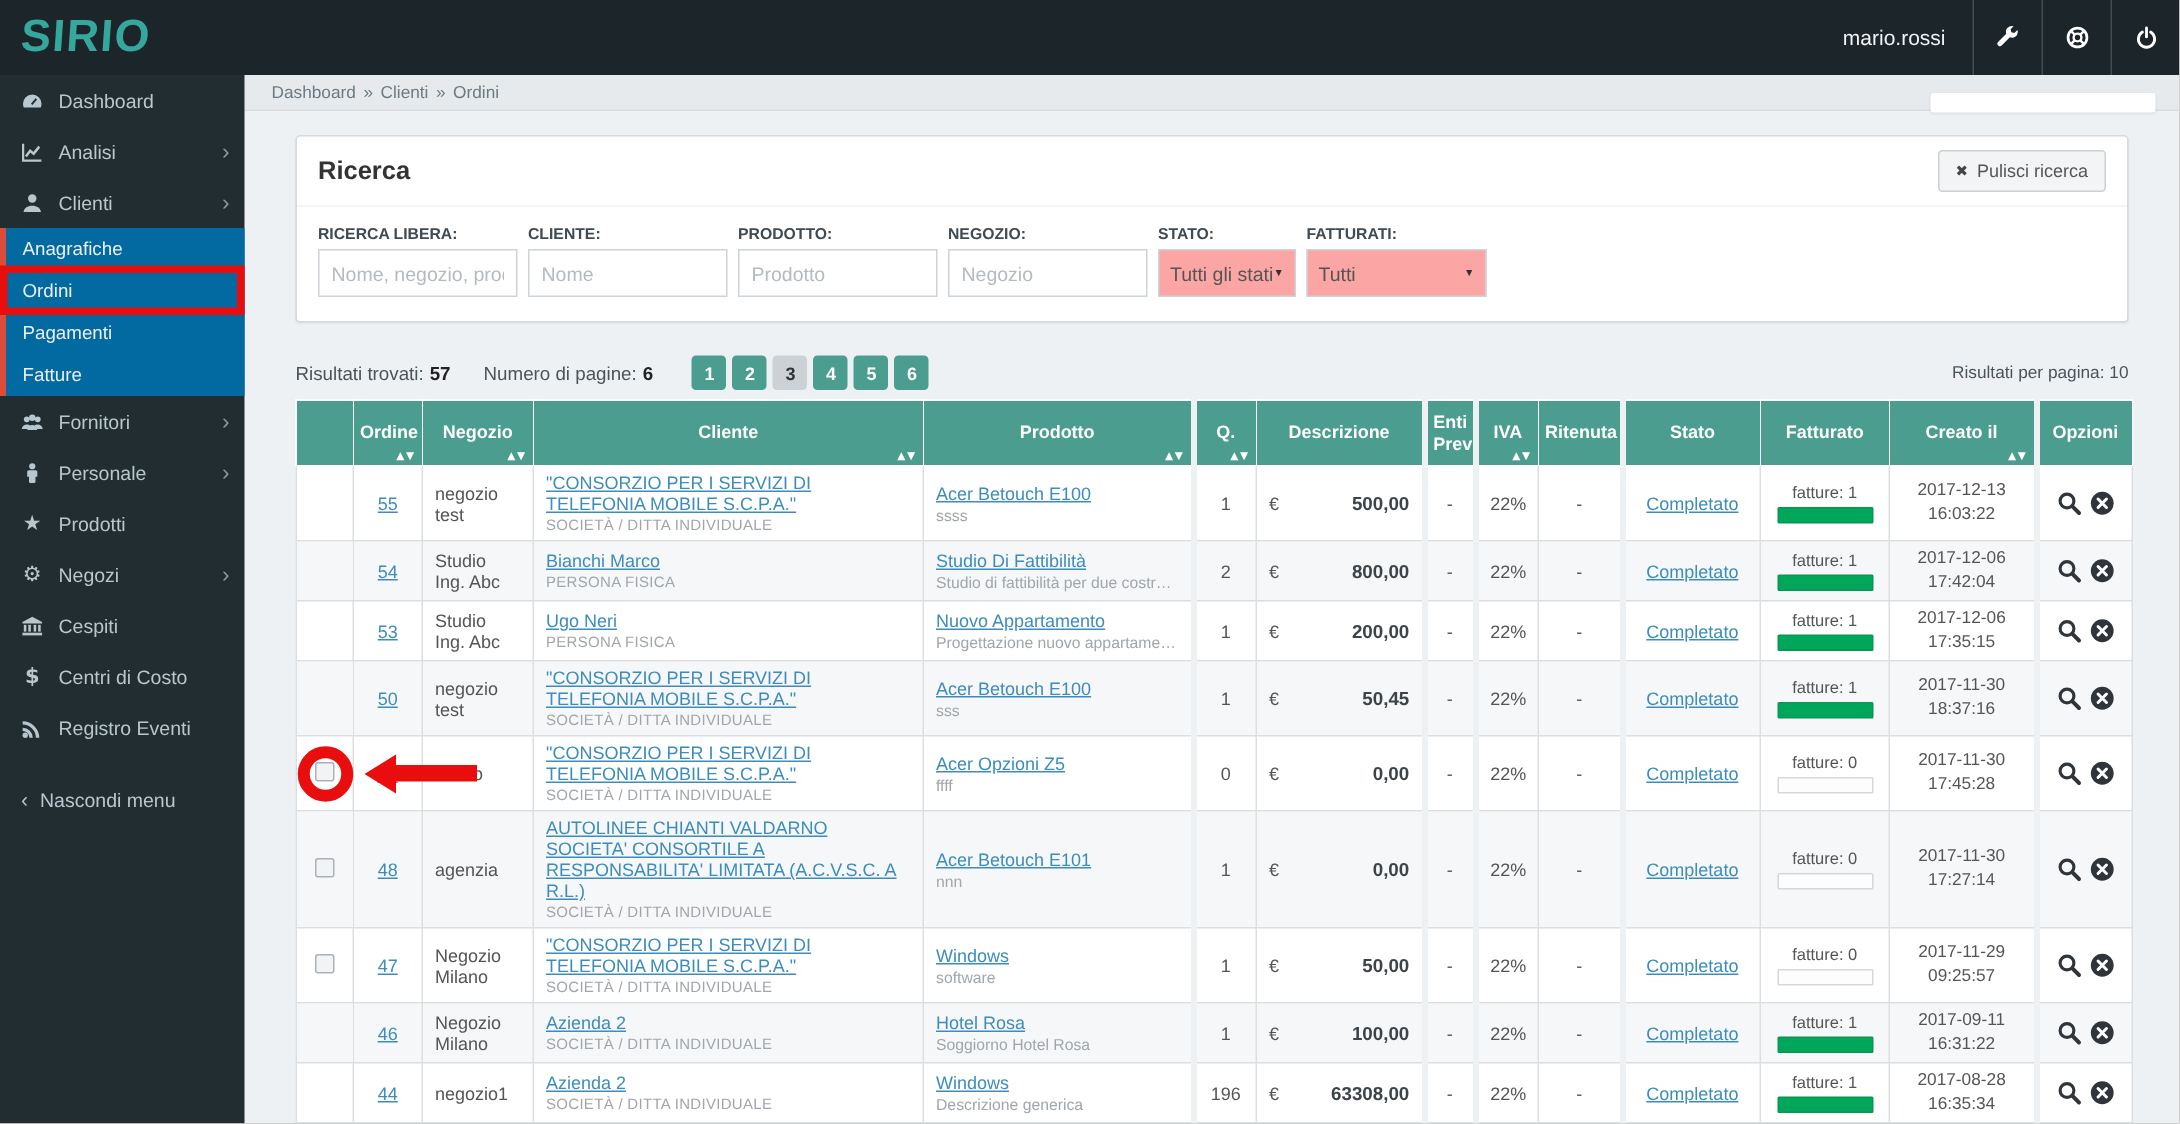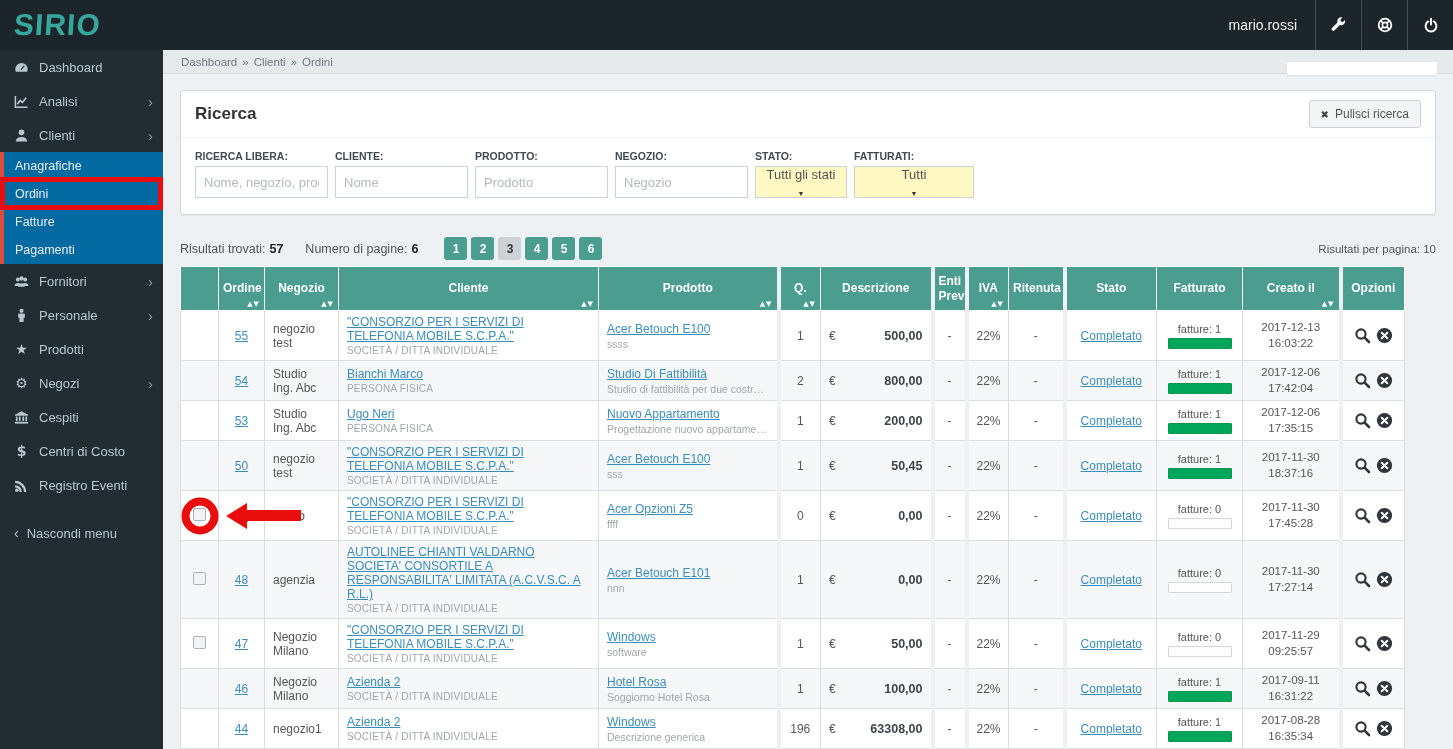--- a/index.html
+++ b/index.html
@@ -43,38 +43,38 @@
   .annot-box{position:absolute;left:0;top:127px;width:163px;height:33px;
     border:5px solid var(--red);z-index:6;pointer-events:none;}
 
   
   .breadcrumb{height:24px;background:#e7eaec;border-bottom:1px solid #d9dcde;
     display:flex;align-items:center;padding-left:18px;font-size:11.5px;color:#6b7a84;flex:none;}
   .breadcrumb span{margin-right:5px;}
   .corner-box{position:absolute;top:62px;right:16px;width:150px;height:13px;background:#fff;
     border-radius:2px;box-shadow:0 1px 2px rgba(0,0,0,.08);}
 
-  .scroll{flex:1;padding:0 17px;overflow:hidden;}
+  .scroll{flex:1;padding:0 34px;overflow:hidden;}
 
   
   .panel{margin-top:16px;background:#fff;border:1px solid #d4dade;border-radius:3px;
     box-shadow:0 1px 1px rgba(0,0,0,.05);}
   .panel-head{display:flex;align-items:center;justify-content:space-between;
     padding:9px 14px;border-bottom:1px solid #f0f2f4;}
   .panel-title{font-size:17px;font-weight:bold;color:#333;}
   .btn-clear{display:flex;align-items:center;gap:6px;background:#f3f4f5;border:1px solid #ccd0d4;
     border-radius:3px;padding:6px 11px;font-size:12px;color:#555;cursor:pointer;}
   .btn-clear .x{font-size:10px;color:#444;}
   .form{display:flex;gap:7px;padding:6px 14px 16px;}
   .field label{display:block;font-size:10.5px;font-weight:bold;color:#3f4a52;margin:6px 0 4px;}
   .field input{width:133px;height:32px;border:1px solid #ccd4d9;padding:0 8px;font-size:13px;
     color:#555;outline:none;font-family:"Liberation Sans",sans-serif;}
   .field input::placeholder{color:#b4babf;}
   .selbox{height:32px;border:1px solid #ccd4d9;display:flex;align-items:center;
-    justify-content:space-between;padding:0 7px;font-size:13px;color:#555;cursor:pointer;background:#fef9c3;flex-direction:column;}
+    justify-content:space-between;padding:0 7px;font-size:13px;color:#555;cursor:pointer;background:#fca5a5;}
   .selbox.w1{width:92px;} .selbox.w2{width:120px;}
   .selbox .caret{font-size:7px;color:#333;}
 
   
   .toolbar{display:flex;align-items:center;margin:22px 0 6px;font-size:12.5px;color:#4a545b;}
   .toolbar .lbl{margin-right:4px;}
   .toolbar .val{font-weight:bold;color:#222;margin-right:22px;}
   .pages{display:flex;gap:4px;margin-left:4px;}
   .pg{width:23px;height:23px;border-radius:3px;background:var(--teal);color:#fff;font-weight:bold;
     font-size:12px;display:flex;align-items:center;justify-content:center;cursor:pointer;}
@@ -180,24 +180,24 @@
           <span class="chev">›</span>
         </li>
         <ul class="submenu">
           <li class="sm-item">
               <span>Anagrafiche</span>
             </li>
           <li class="sm-item">
               <span>Ordini</span>
             </li>
           <li class="sm-item">
-              <span>Fatture</span>
+              <span>Pagamenti</span>
             </li>
           <li class="sm-item">
-              <span>Pagamenti</span>
+              <span>Fatture</span>
             </li>
         </ul>
         <li class="m-item">
           <svg class="s-ico" viewBox="0 0 18 16" fill="currentColor">
               <circle cx="4.6" cy="5.6" r="2.3"></circle>
               <circle cx="13.4" cy="5.6" r="2.3"></circle>
               <circle cx="9" cy="4.4" r="2.6"></circle>
               <path d="M.6 13.4c.3-2.3 1.9-3.6 4.2-3.6.9 0 1.8.2 2.5.7-1.1 1-1.5 2.1-1.6 2.9z"></path>
               <path d="M17.4 13.4c-.3-2.3-1.9-3.6-4.2-3.6-.9 0-1.8.2-2.5.7 1.1 1 1.5 2.1 1.6 2.9z"></path>
               <path d="M5 14.2c.3-2.6 1.8-4 4-4s3.7 1.4 4 4z"></path>

